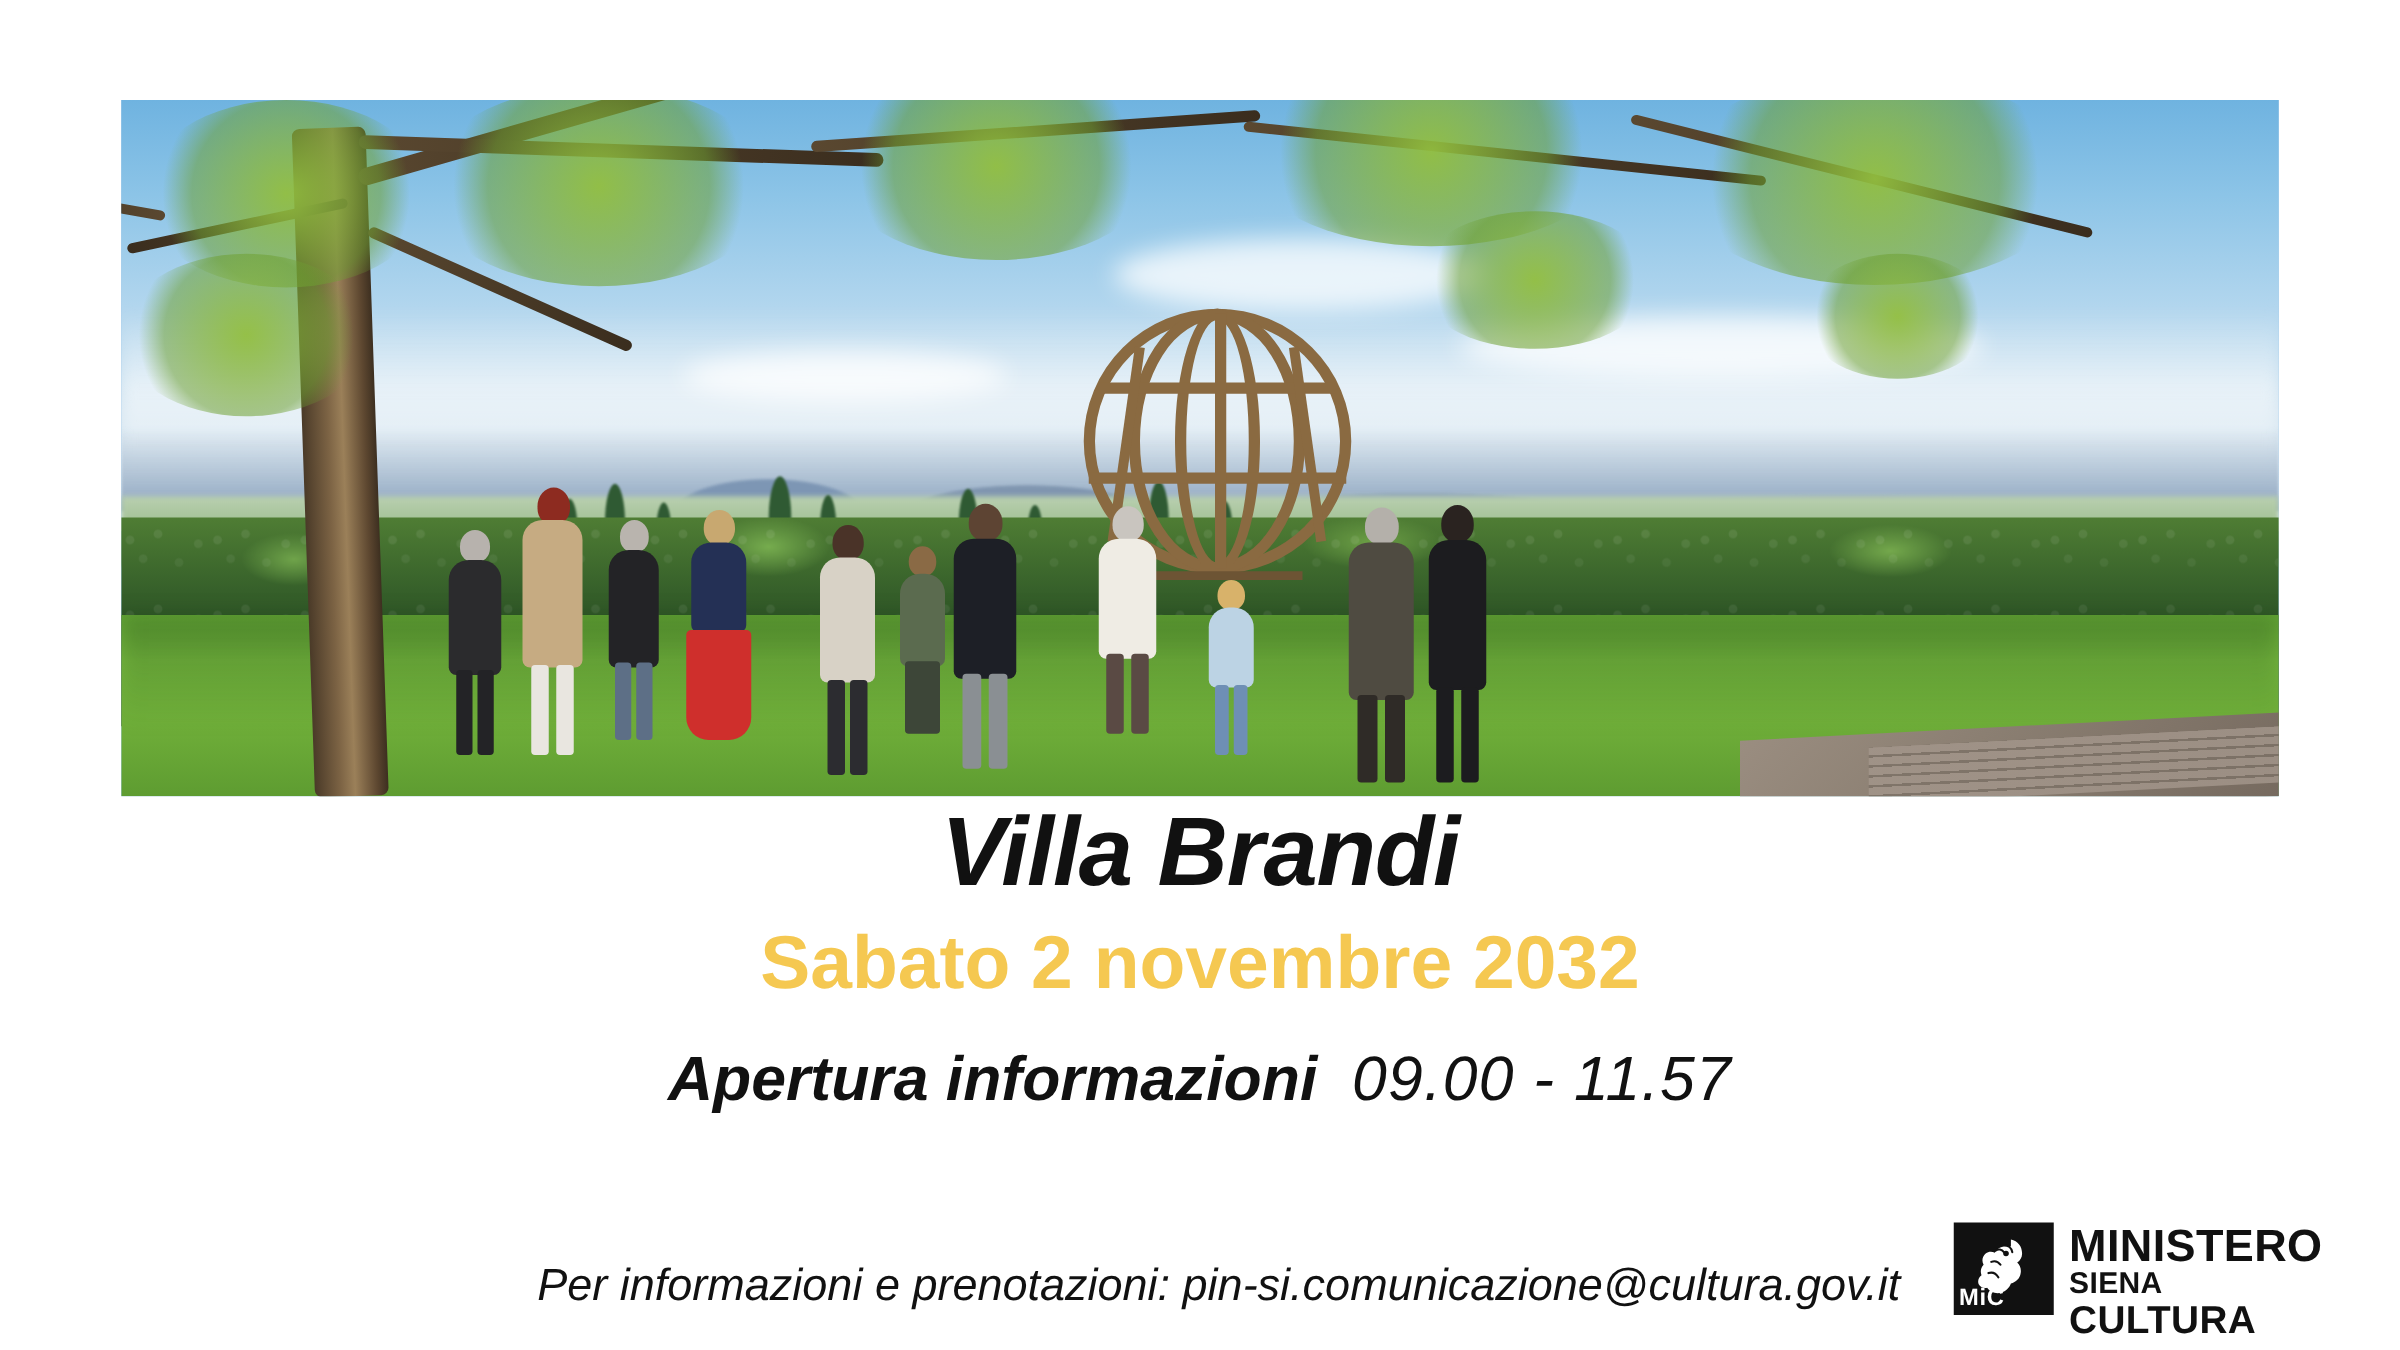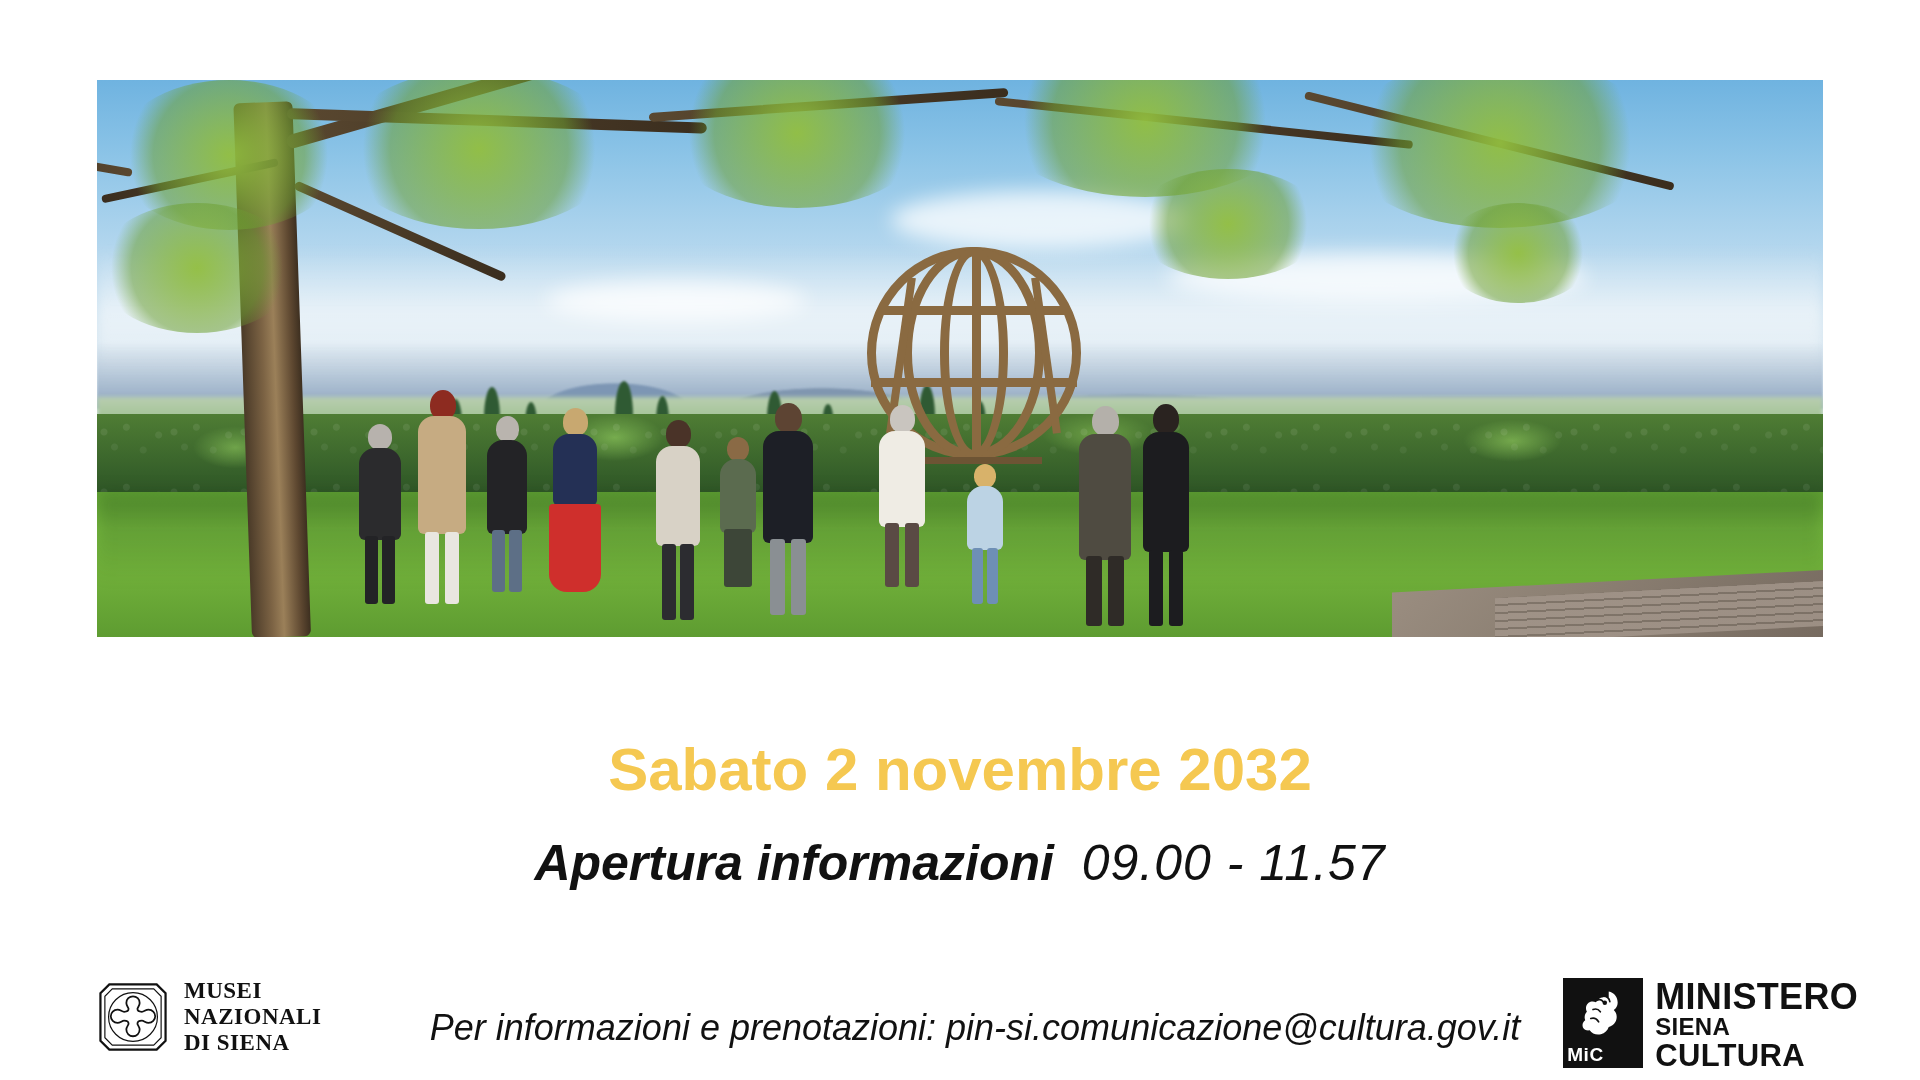--- a/index.html
+++ b/index.html
@@ -197,21 +197,21 @@
     font-family:"Liberation Serif", serif;
     font-weight:bold;font-size:23px;line-height:1.12;
     color:#111;letter-spacing:.5px;text-align:left;
   }
 
   #logo-mic{
     position:absolute;right:62px;top:978px;
     display:flex;align-items:flex-start;gap:12px;
   }
   #mic-mark{
-    width:80px;height:90px;background:#111;position:relative;overflow:hidden;
+    width:80px;height:74px;background:#111;position:relative;overflow:hidden;
   }
   #mic-lion{
     position:absolute;left:10px;top:8px;width:58px;height:56px;
   }
   #mic-label{
     position:absolute;left:4px;bottom:2px;
     color:#fff;font-weight:bold;font-size:19px;letter-spacing:.5px;
     font-family:"Liberation Sans", sans-serif;
   }
   #mic-text{
@@ -377,52 +377,31 @@
       <div class="head" style="left:10px;top:0;width:26px;height:30px;background:#2a2320;"></div>
       <div class="body" style="left:0;top:28px;width:46px;height:120px;background:#1c1c1f;"></div>
       <div class="legs" style="left:5px;top:146px;width:36px;height:76px;">
         <div class="leg" style="left:1px;top:0;width:14px;height:76px;background:#1c1c1f;"></div>
         <div class="leg" style="right:1px;top:0;width:14px;height:76px;background:#1c1c1f;"></div>
       </div>
     </div>
 
   </div>
 
+  <div class="txt-wrap" id="title">Villa Brandi</div>
 
   <div class="txt-wrap" id="date">Sabato 2 novembre 2032</div>
 
   <div class="txt-wrap" id="opening">
     <span class="lead">Apertura informazioni</span><span>&nbsp;&nbsp;</span><span class="hours">09.00 - 11.57</span>
   </div>
 
 
   <div class="txt-wrap" id="contact">Per informazioni e prenotazioni: pin-si.comunicazione@cultura.gov.it</div>
 
-  <div id="logo-mns">
-    <div id="mns-mark">
-      <svg viewBox="0 0 100 100" width="74" height="74" aria-hidden="true">
-        <path d="M18 6 H82 L94 18 V82 L82 94 H18 L6 82 V18 Z" fill="none" stroke="#111" stroke-width="3"></path>
-        <path d="M22 12 H78 L88 22 V78 L78 88 H22 L12 78 V22 Z" fill="none" stroke="#111" stroke-width="1.6"></path>
-        <circle cx="50" cy="50" r="33" fill="none" stroke="#111" stroke-width="1.6"></circle>
-        <path d="M50 22
-                 c-5 0 -9 4 -9 9 c0 4 3 6 3 8 c0 3 -3 4 -6 4
-                 c-3 0 -5 -3 -9 -3 c-5 0 -9 4 -9 9 c0 5 4 9 9 9
-                 c4 0 6 -3 9 -3 c3 0 6 1 6 4 c0 2 -3 4 -3 8
-                 c0 5 4 9 9 9 c5 0 9 -4 9 -9 c0 -4 -3 -6 -3 -8
-                 c0 -3 3 -4 6 -4 c3 0 5 3 9 3 c5 0 9 -4 9 -9
-                 c0 -5 -4 -9 -9 -9 c-4 0 -6 3 -9 3 c-3 0 -6 -1 -6 -4
-                 c0 -2 3 -4 3 -8 c0 -5 -4 -9 -9 -9 Z" fill="none" stroke="#111" stroke-width="2.4"></path>
-      </svg>
-    </div>
-    <div id="mns-text">
-      <div>MUSEI</div>
-      <div>NAZIONALI</div>
-      <div>DI SIENA</div>
-    </div>
-  </div>
 
   <div id="logo-mic">
     <div id="mic-mark">
       <svg id="mic-lion" viewBox="0 0 100 100" aria-hidden="true">
         <path d="M62 10 c10 2 16 10 16 20 c0 6 -3 10 -7 13 c4 4 6 9 5 15
                  c-1 8 -7 13 -14 15 c-2 6 -7 11 -14 13 c-8 2 -16 -1 -20 -7
                  c-5 1 -10 -1 -12 -5 c-2 -5 0 -10 4 -13 c-2 -5 -1 -11 3 -15
                  c-3 -5 -2 -12 3 -16 c4 -3 9 -3 13 -1 c3 -7 12 -11 23 -9 Z" fill="#ffffff"></path>
         <path d="M40 26 c4 -3 9 -2 12 2 M34 42 c5 -2 10 0 13 4
                  M30 58 c6 -2 11 1 14 6 M52 18 c6 0 11 4 12 10" fill="none" stroke="#111" stroke-width="3" stroke-linecap="round"></path>

